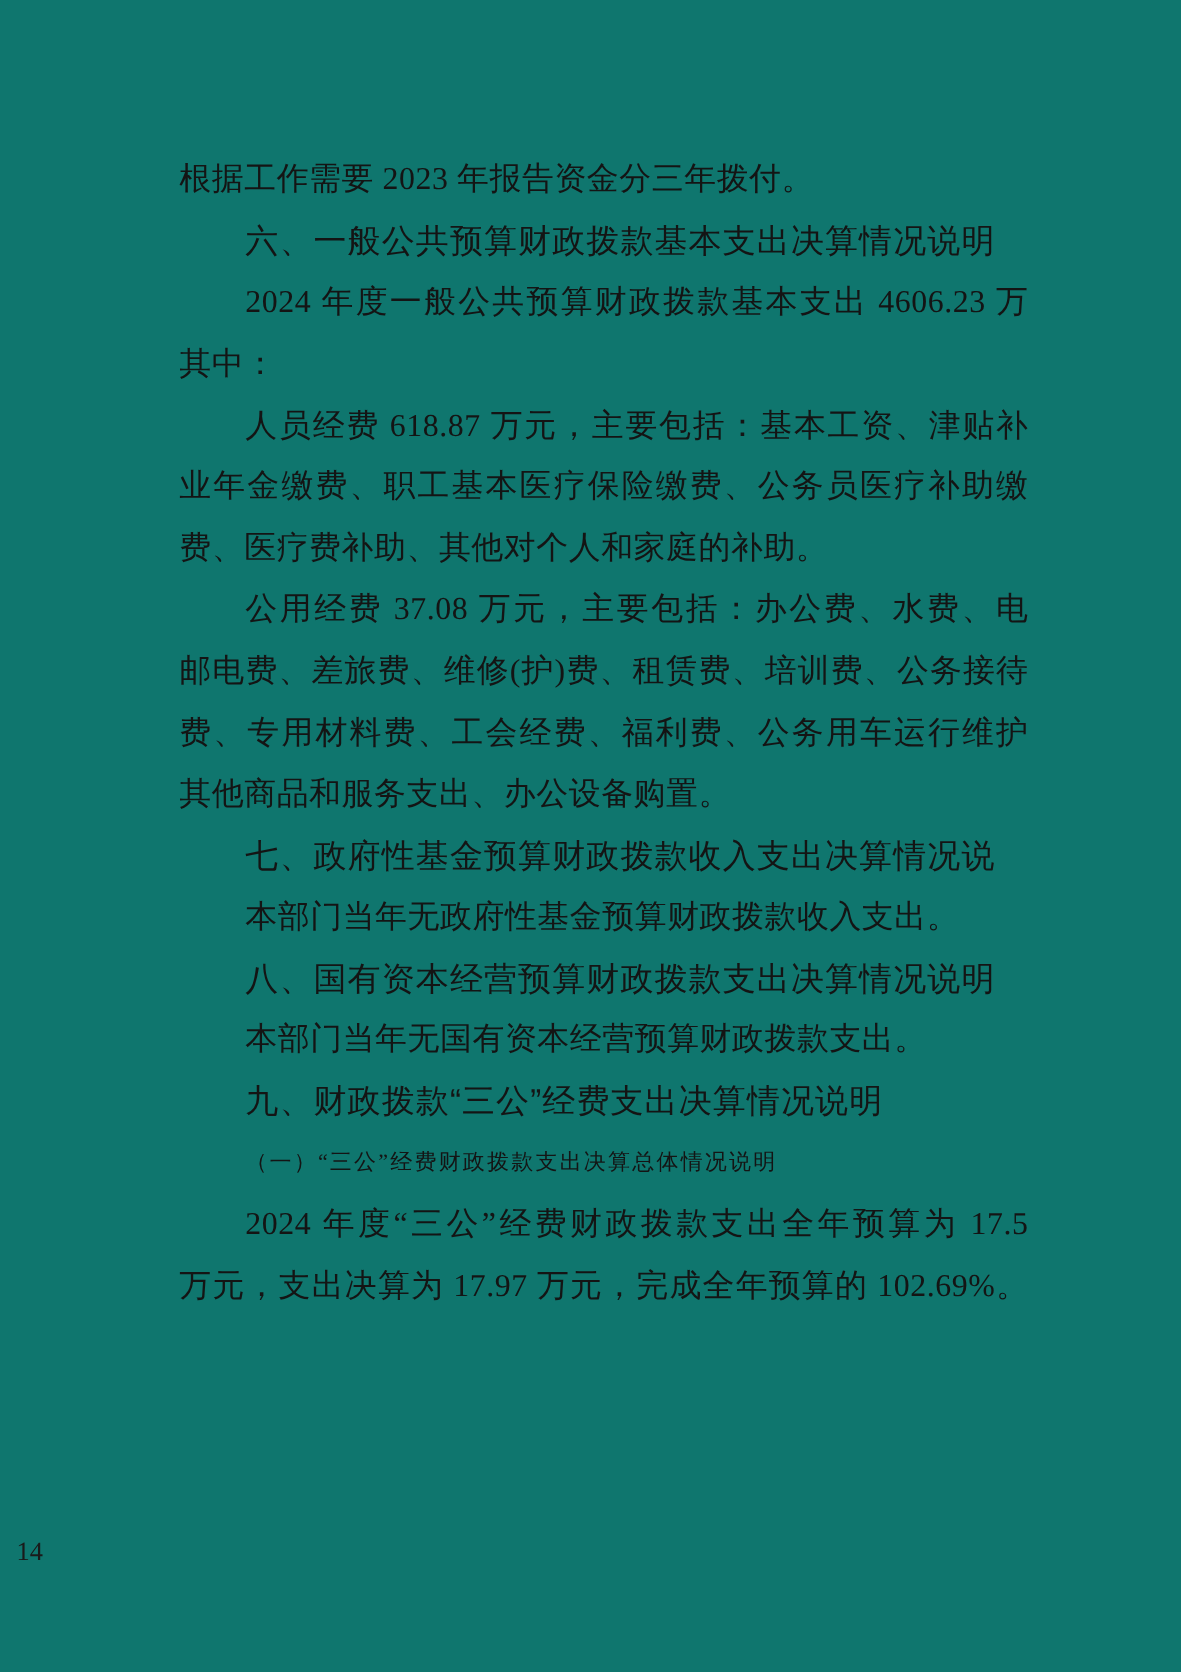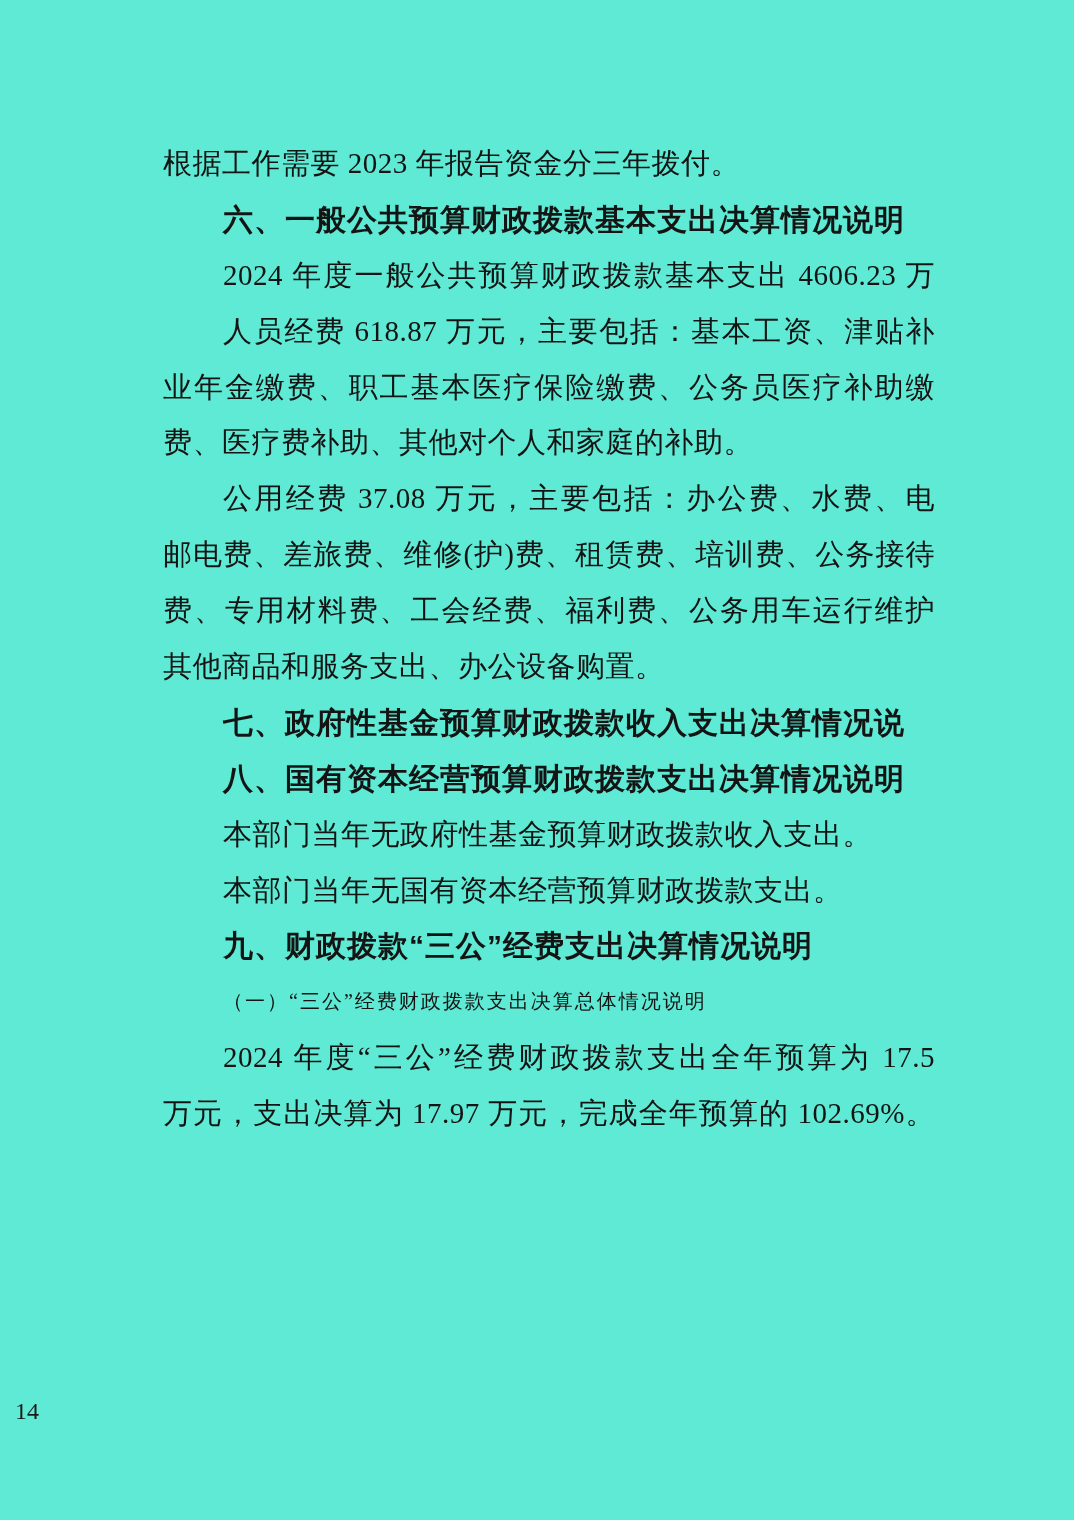--- a/index.html
+++ b/index.html
@@ -5,21 +5,21 @@
   html, body {
     margin: 0;
     padding: 0;
     background: #e8e8e8;
   }
   .page {
     position: relative;
     width: 1074px;
     height: 1520px;
     margin: 0 auto;
-    background: #5eead4;
+    background: #0f766e;
     font-family: "Liberation Serif", "DejaVu Serif", serif;
     color: #141414;
     overflow: hidden;
   }
   .text-block {
     position: absolute;
     left: 163px;
     top: 136px;
     width: 772px;
   }
@@ -34,21 +34,21 @@
   }
   .indent {
     padding-left: 60px;
   }
   .justify {
     text-align: justify;
     text-align-last: justify;
   }
   .heading {
     font-family: "Liberation Sans", "DejaVu Sans", sans-serif;
-    font-weight: 700;
+    font-weight: 400;
     font-size: 30px;
     letter-spacing: 1px;
   }
   .kai {
     font-size: 20px;
     letter-spacing: 2px;
   }
   .page-number {
     position: absolute;
     left: 0;
@@ -61,30 +61,31 @@
   }
 </style>
 </head>
 <body>
 
 <div class="page">
   <div class="text-block">
     <div class="line">根据工作需要 2023 年报告资金分三年拨付。</div>
     <div class="line heading indent">六、一般公共预算财政拨款基本支出决算情况说明</div>
     <div class="line indent justify">2024 年度一般公共预算财政拨款基本支出 4606.23 万元，</div>
+    <div class="line">其中：</div>
     <div class="line indent justify">人员经费 618.87 万元，主要包括：基本工资、津贴补</div>
     <div class="line justify">业年金缴费、职工基本医疗保险缴费、公务员医疗补助缴费、</div>
     <div class="line">费、医疗费补助、其他对个人和家庭的补助。</div>
     <div class="line indent justify">公用经费 37.08 万元，主要包括：办公费、水费、电费、</div>
     <div class="line justify">邮电费、差旅费、维修(护)费、租赁费、培训费、公务接待</div>
     <div class="line justify">费、专用材料费、工会经费、福利费、公务用车运行维护费、</div>
     <div class="line">其他商品和服务支出、办公设备购置。</div>
     <div class="line heading indent">七、政府性基金预算财政拨款收入支出决算情况说明</div>
+    <div class="line indent">本部门当年无政府性基金预算财政拨款收入支出。</div>
     <div class="line heading indent">八、国有资本经营预算财政拨款支出决算情况说明</div>
-    <div class="line indent">本部门当年无政府性基金预算财政拨款收入支出。</div>
     <div class="line indent">本部门当年无国有资本经营预算财政拨款支出。</div>
     <div class="line heading indent">九、财政拨款“三公”经费支出决算情况说明</div>
     <div class="line kai indent">（一）“三公”经费财政拨款支出决算总体情况说明</div>
     <div class="line indent justify">2024 年度“三公”经费财政拨款支出全年预算为 17.5</div>
     <div class="line justify">万元，支出决算为 17.97 万元，完成全年预算的 102.69%。</div>
   </div>
   <div class="page-number">14</div>
 </div>
 
 </body></html>

